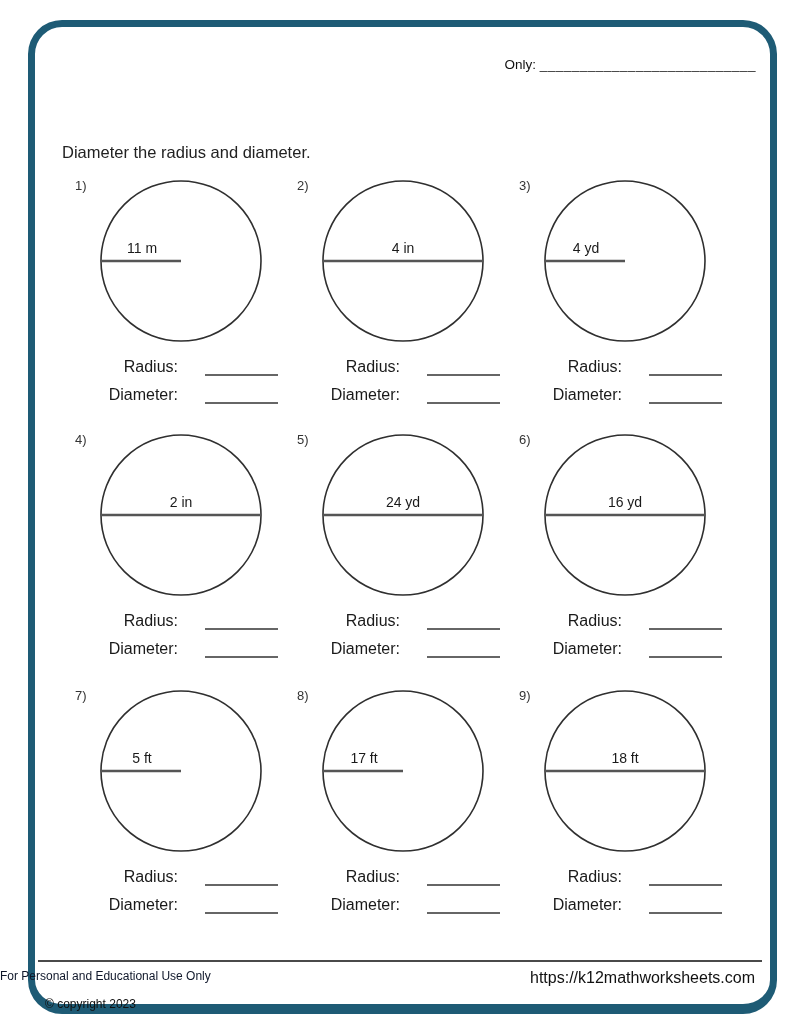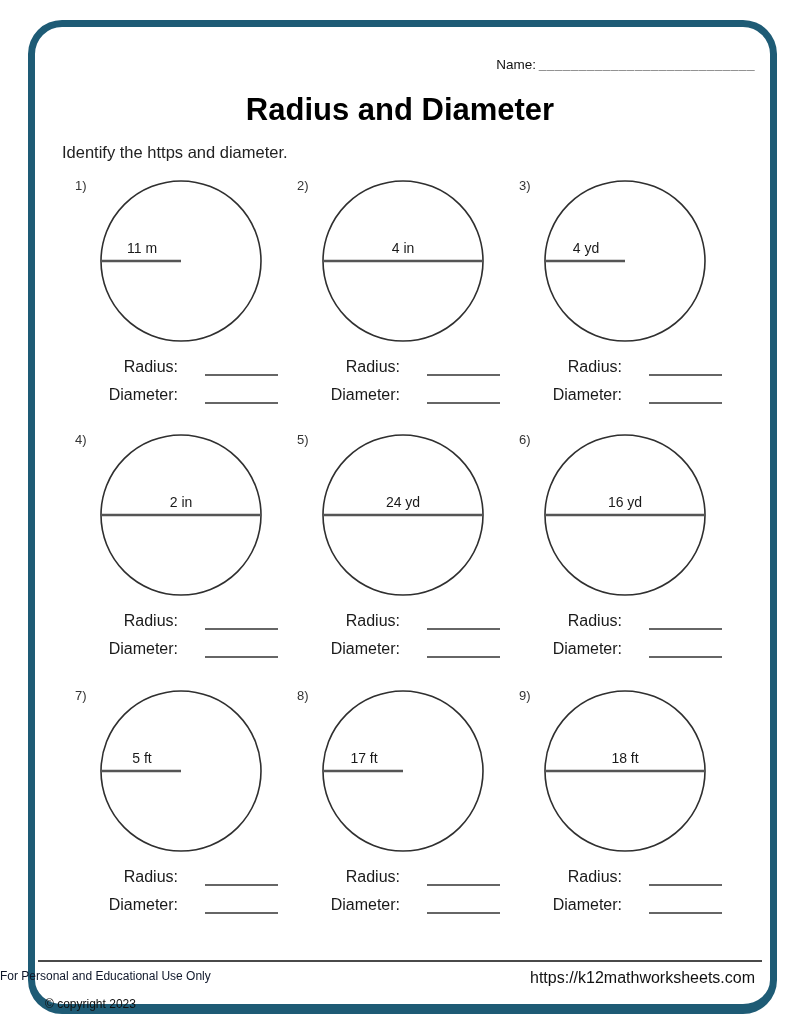--- a/index.html
+++ b/index.html
@@ -20,21 +20,21 @@
     border-bottom-width: 10px;
     border-radius: 34px;
   }
   .name-row {
     position: absolute;
     top: 57px; right: 44px;
     font-size: 13.5px;
     color: #111111;
     white-space: nowrap;
   }
-  .name-row .blank-chars { letter-spacing: 0.5px; color: #222222; font-style: italic; }
+  .name-row .blank-chars { letter-spacing: 0.5px; color: #222222; }
   .title {
     position: absolute;
     top: 92px; left: 0;
     width: 100%;
     text-align: center;
     font-size: 31px;
     font-weight: 700;
     color: #000000;
   }
   .instruction {
@@ -85,27 +85,26 @@
   .footer-right { position: absolute; right: 45px; top: 969px; font-size: 16px; color: #111111; }
 </style>
 </head>
 <body>
 
 <div class="page">
 
   <div class="frame" style="border-color: rgb(30, 91, 117);"></div>
 
   <div class="name-row">
-    <span>Name:</span>
+    <span>Only:</span>
     <span class="blank-chars">___________________________</span>
   </div>
 
-  <div class="title">Radius and Diameter</div>
-
-  <div class="instruction">Identify the https and diameter.</div>
+
+  <div class="instruction">Diameter the radius and diameter.</div>
 
   <div id="problems">
       <div class="cell" style="left: 60px; top: 174px;">
     <div class="num">1)</div>
     <svg class="fig" width="170" height="170">
       <circle cx="85" cy="85" r="80" fill="none" stroke="#2f2f2f" stroke-width="1.6"></circle>
       <line x1="5" y1="85" x2="85" y2="85" stroke="#555555" stroke-width="2.4"></line>
       <text x="46" y="77" text-anchor="middle">11 m</text>
     </svg>
     <div class="answers">

